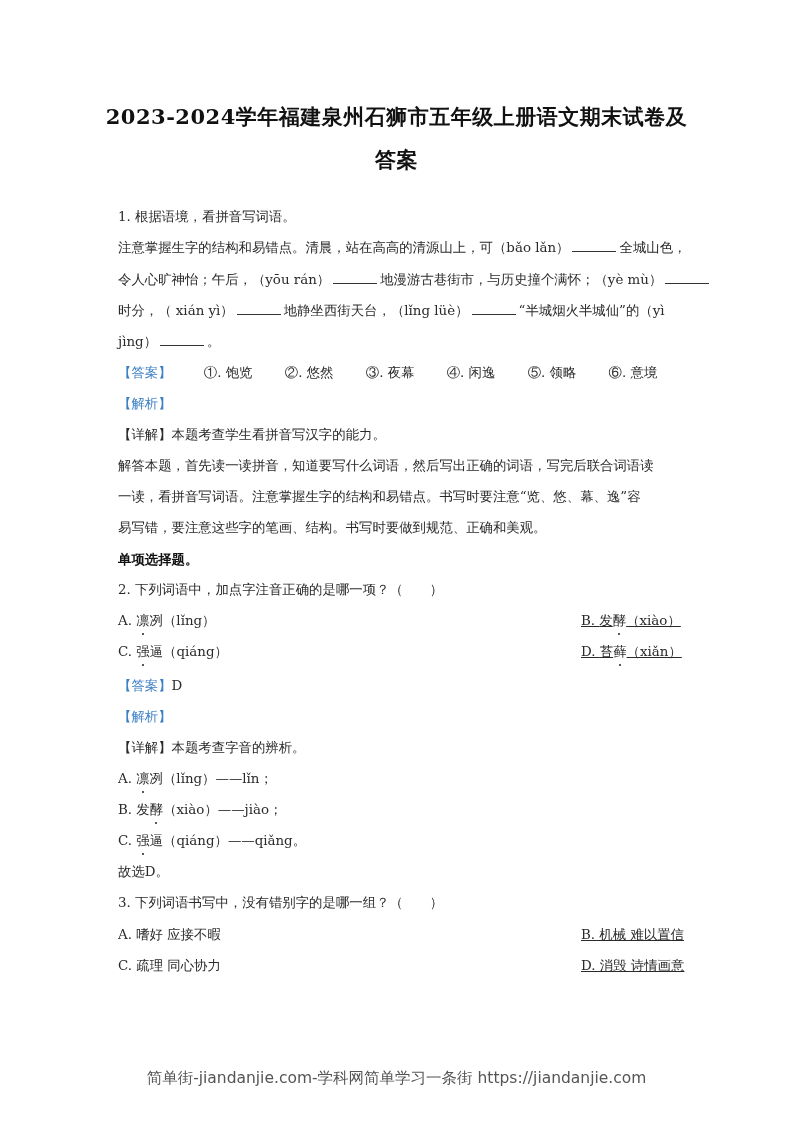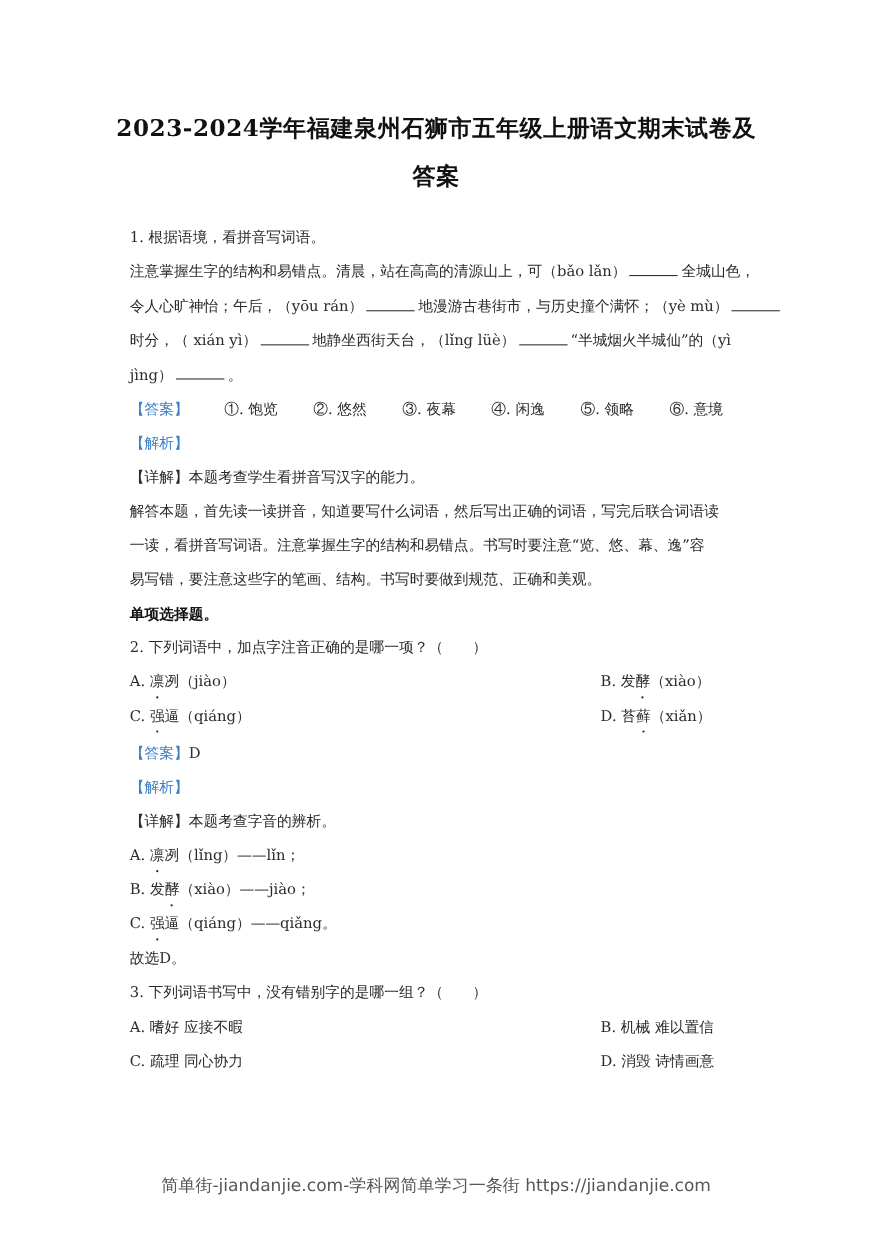--- a/index.html
+++ b/index.html
@@ -9,21 +9,21 @@
   .title { position: absolute; left: 0; width: 793px; text-align: center;
            font-weight: bold; font-size: 21px; color: #111; letter-spacing: 0.5px; }
   .title.l1 { top: 103px; }
   .title.l2 { top: 146px; }
   .line { position: absolute; left: 118px; width: 560px; font-size: 13.4px;
           line-height: 20px; white-space: nowrap; color: #2a2a2a; }
   .blank { display: inline-block; width: 44px; border-bottom: 1px solid #333;
            height: 12px; margin: 0 3px; vertical-align: baseline; }
   .tag { color: #3b7fc4; }
   .bold { font-weight: bold; color: #111; }
-  .opt-right { position: absolute; left: 428px; }
+  .opt-right { position: absolute; left: 463px; text-decoration: underline; }
   .ans-items span.item { margin-left: 28px; }
   .dot { position: relative; display: inline-block; }
   .dot::after { content: ""; position: absolute; left: 50%; bottom: -4px; width: 2px;
                 height: 2px; margin-left: -1px; background: #222; border-radius: 1px; }
   .footer { position: absolute; top: 1068px; left: 0; width: 793px; text-align: center;
             font-family: "DejaVu Sans", "Liberation Sans", sans-serif; font-size: 15.5px;
             color: #555; }
 </style>
 </head>
 <body>
@@ -60,21 +60,21 @@
     <span>【详解】</span><span>本题考查学生看拼音写汉字的能力。</span>
   </div>
   <div class="line" style="top:456px">解答本题，首先读一读拼音，知道要写什么词语，然后写出正确的词语，写完后联合词语读</div>
   <div class="line" style="top:487px">一读，看拼音写词语。注意掌握生字的结构和易错点。书写时要注意“览、悠、幕、逸”容</div>
   <div class="line bold" style="top:549px">单项选择题。</div>
 
   <div class="line" style="top:518px">易写错，要注意这些字的笔画、结构。书写时要做到规范、正确和美观。</div>
 
   <div class="line" style="top:580px">2. 下列词语中，加点字注音正确的是哪一项？（　　）</div>
   <div class="line" style="top:611px">
-    <span><span>A. </span><span class="dot">凛</span><span>冽（jiào）</span></span>
+    <span><span>A. </span><span class="dot">凛</span><span>冽（lǐng）</span></span>
     <span class="opt-right"><span>B. </span><span>发</span><span class="dot">酵</span><span>（xiào）</span></span>
   </div>
   <div class="line" style="top:642px">
     <span><span>C. </span><span class="dot">强</span><span>逼（qiáng）</span></span>
     <span class="opt-right"><span>D. </span><span>苔</span><span class="dot">藓</span><span>（xiǎn）</span></span>
   </div>
   <div class="line" style="top:676px">
     <span class="tag">【答案】</span><span>D</span>
   </div>
   <div class="line tag" style="top:707px">【解析】</div>

